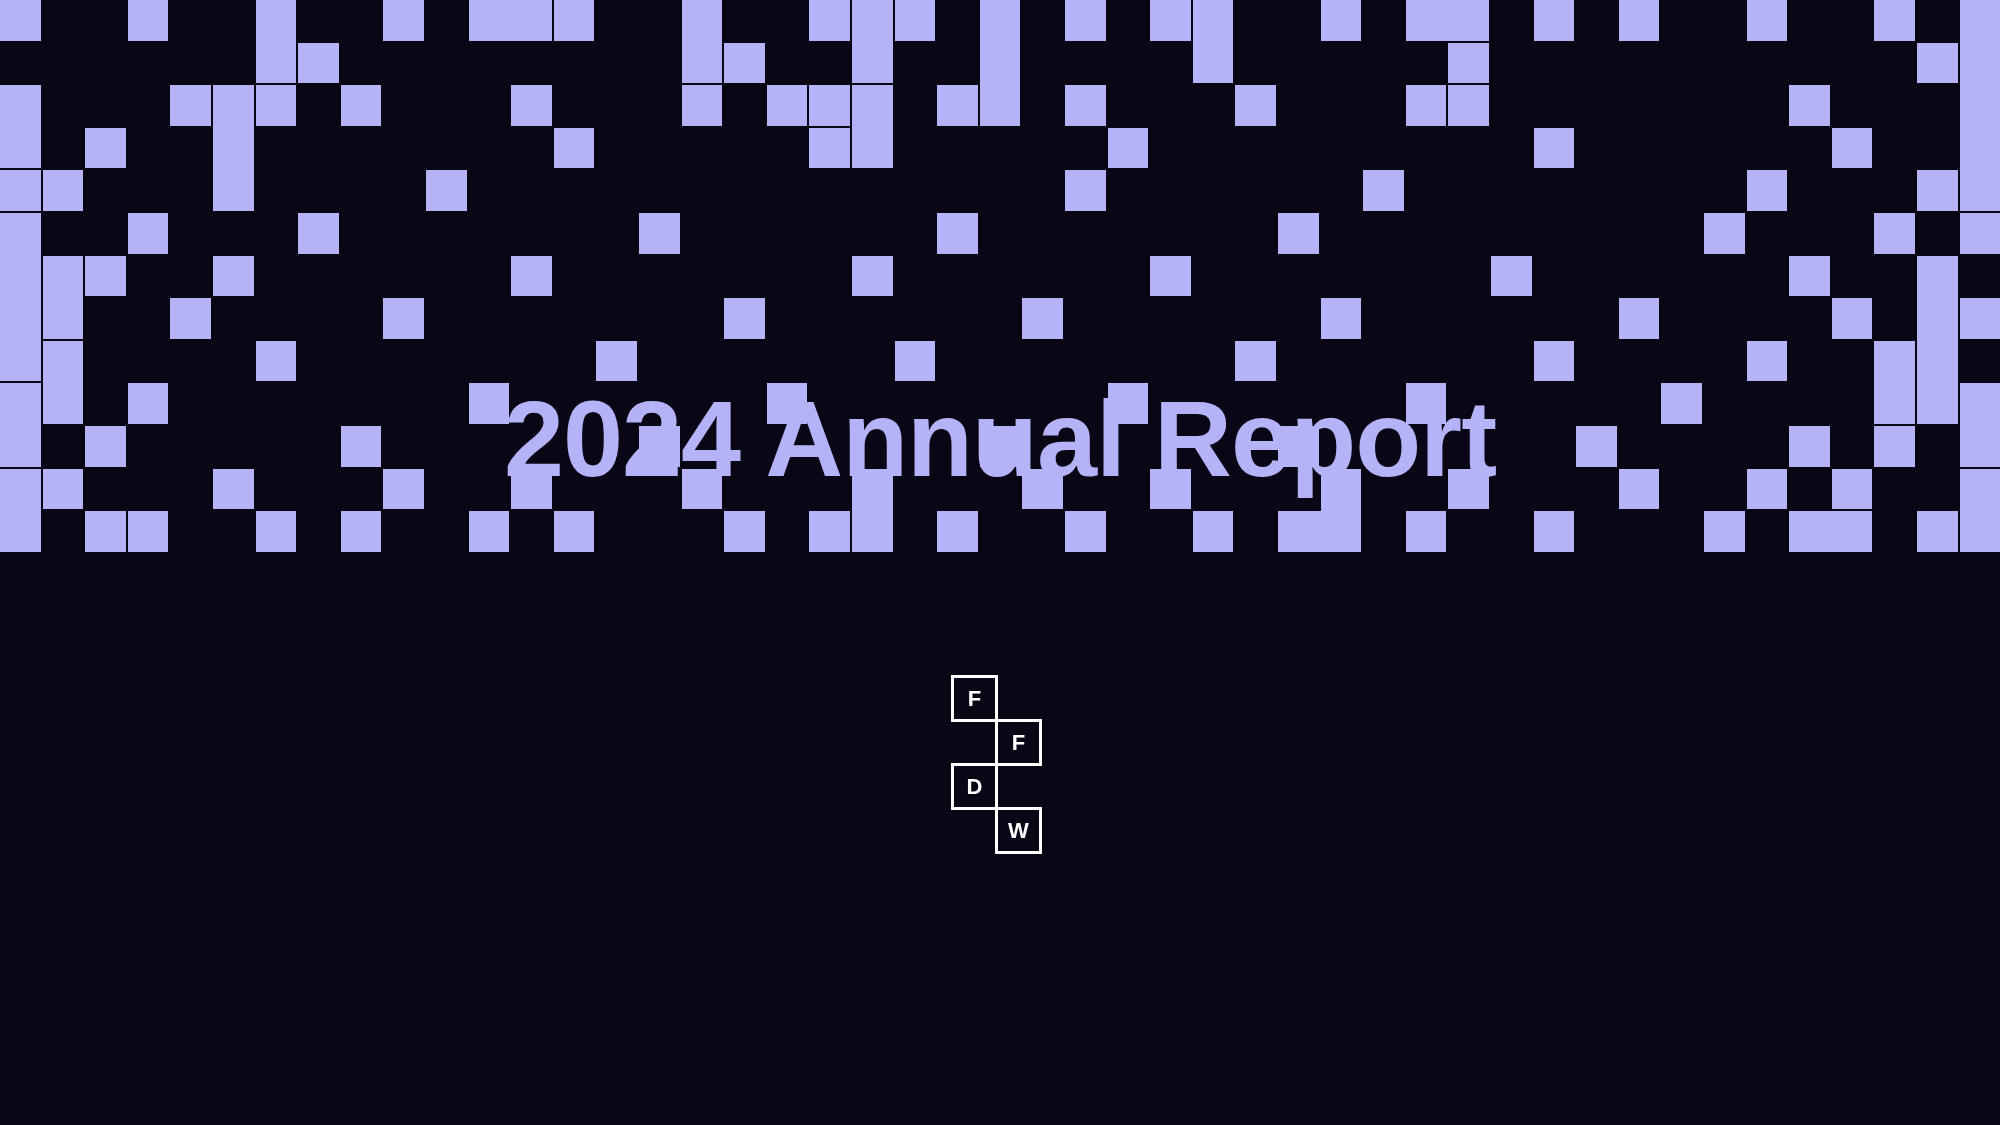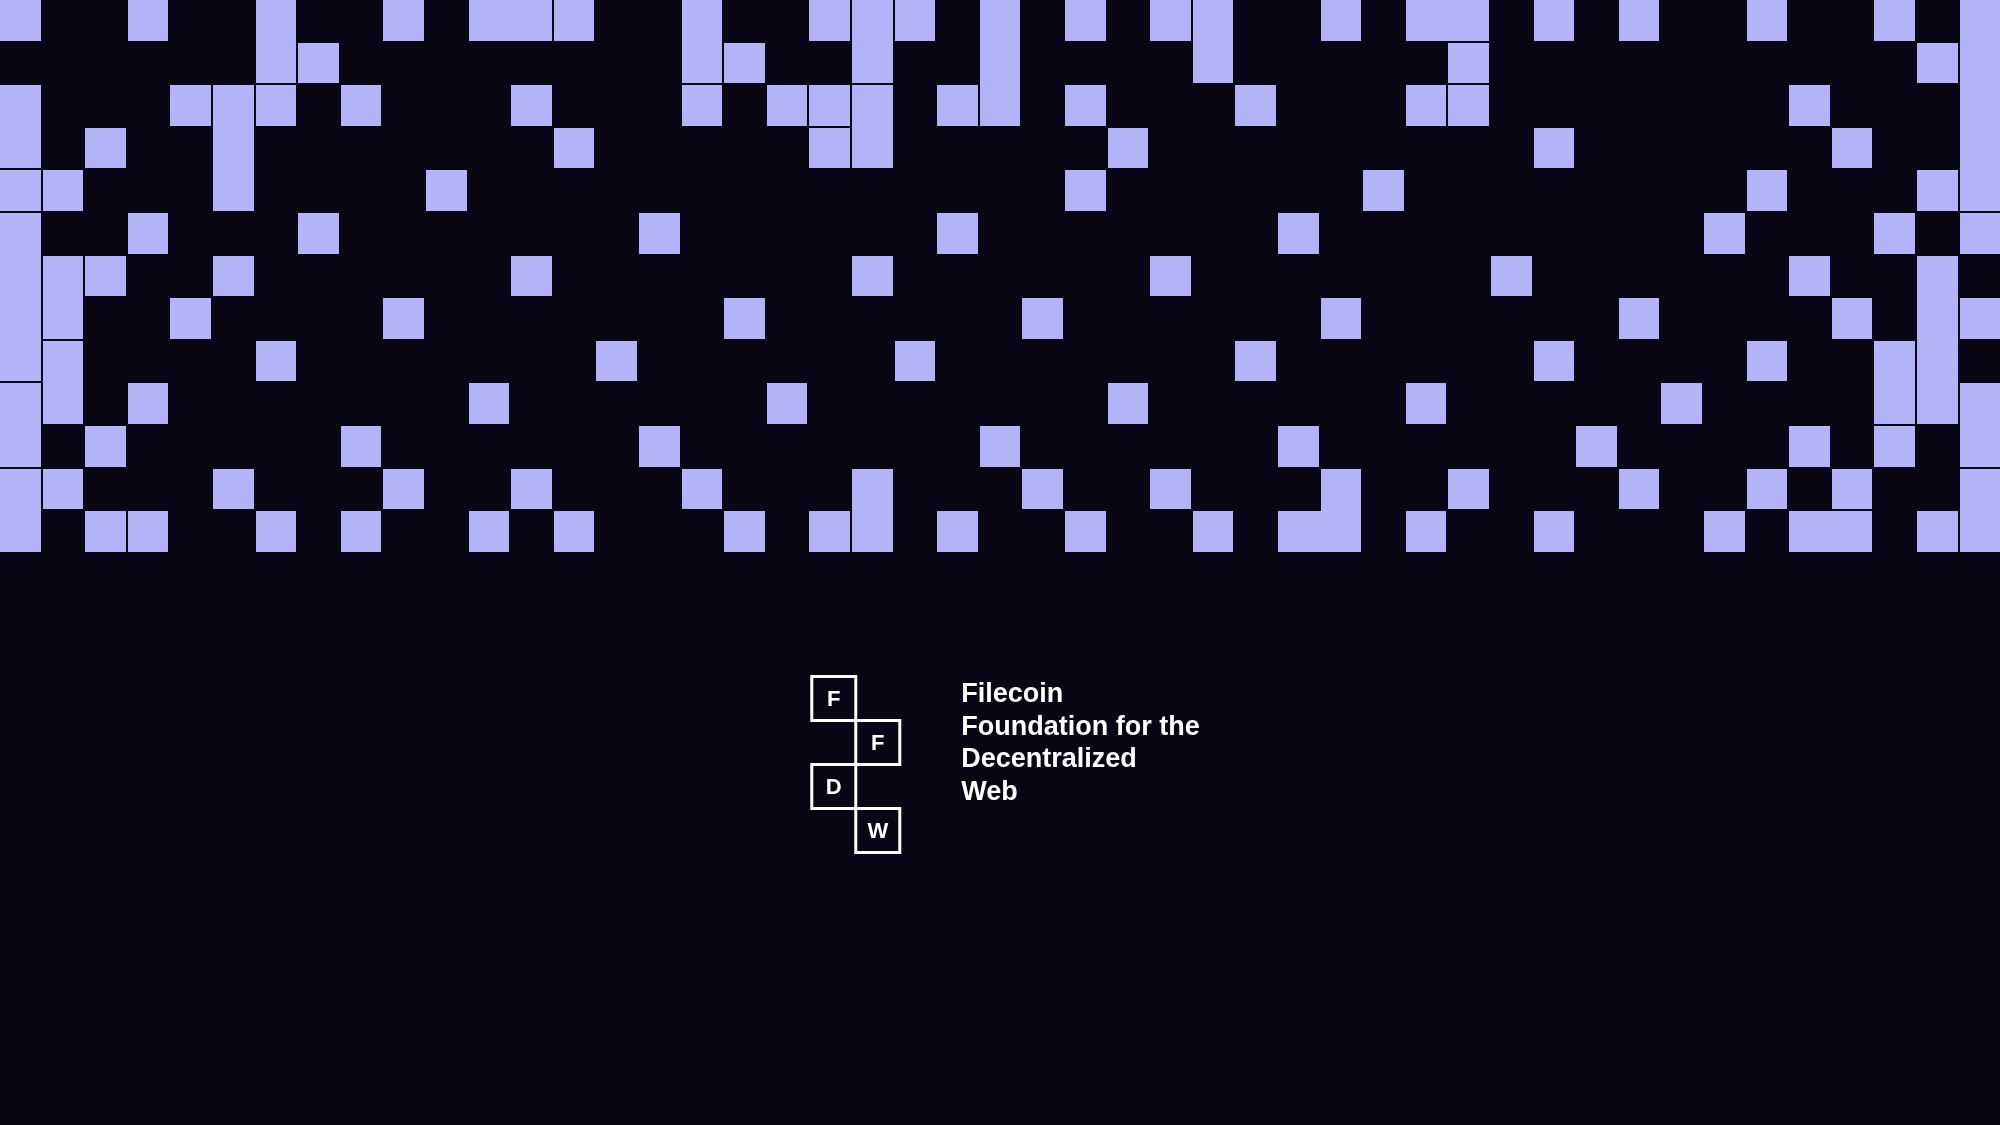--- a/index.html
+++ b/index.html
@@ -246,32 +246,27 @@
       <div class="pixel-block" style="left: 1278px; top: 511.2px; width: 83.2px; height: 40.6px; background: rgb(181, 179, 247);"></div>
       <div class="pixel-block" style="left: 1405.8px; top: 511.2px; width: 40.6px; height: 40.6px; background: rgb(181, 179, 247);"></div>
       <div class="pixel-block" style="left: 1533.6px; top: 511.2px; width: 40.6px; height: 40.6px; background: rgb(181, 179, 247);"></div>
       <div class="pixel-block" style="left: 1704px; top: 511.2px; width: 40.6px; height: 40.6px; background: rgb(181, 179, 247);"></div>
       <div class="pixel-block" style="left: 1789.2px; top: 511.2px; width: 83.2px; height: 40.6px; background: rgb(181, 179, 247);"></div>
       <div class="pixel-block" style="left: 1917px; top: 511.2px; width: 40.6px; height: 40.6px; background: rgb(181, 179, 247);"></div>
     </div>
 
   <div id="content">
 
+    <h1 id="report-title">2024 Annual Report</h1>
 
     <div id="logo-lockup">
 
       <div id="logo-mark">
         <div class="logo-cell c0">F</div>
         <div class="logo-cell c1">F</div>
         <div class="logo-cell c2">D</div>
         <div class="logo-cell c3">W</div>
       </div>
 
-      <div id="logo-wordmark">
-        <span class="wm-line">Filecoin</span>
-        <span class="wm-line">Foundation for the</span>
-        <span class="wm-line">Decentralized</span>
-        <span class="wm-line">Web</span>
-      </div>
 
     </div>
   </div>
 </div>
 
 </body></html>

